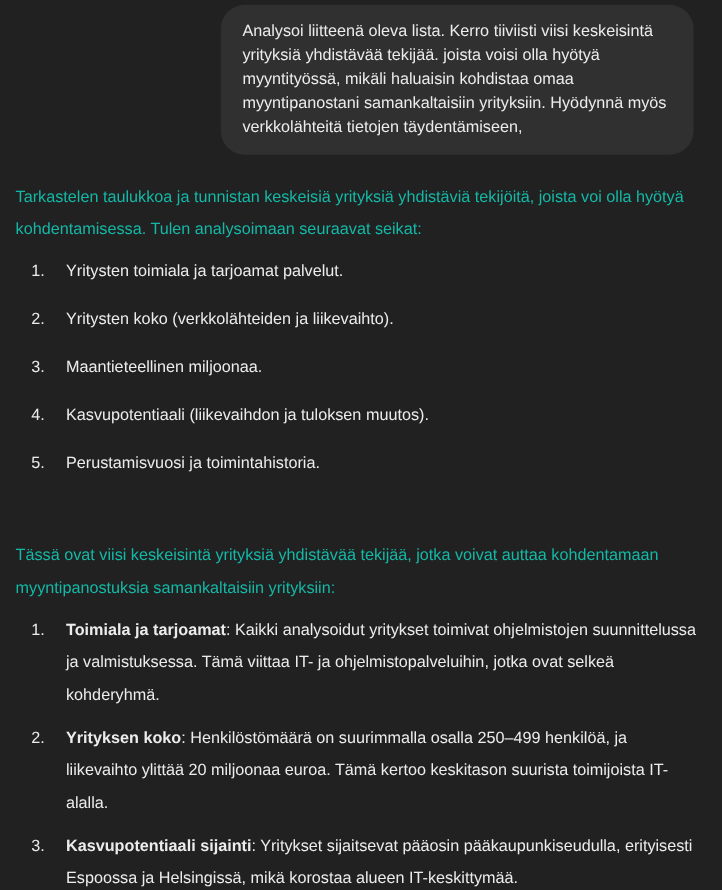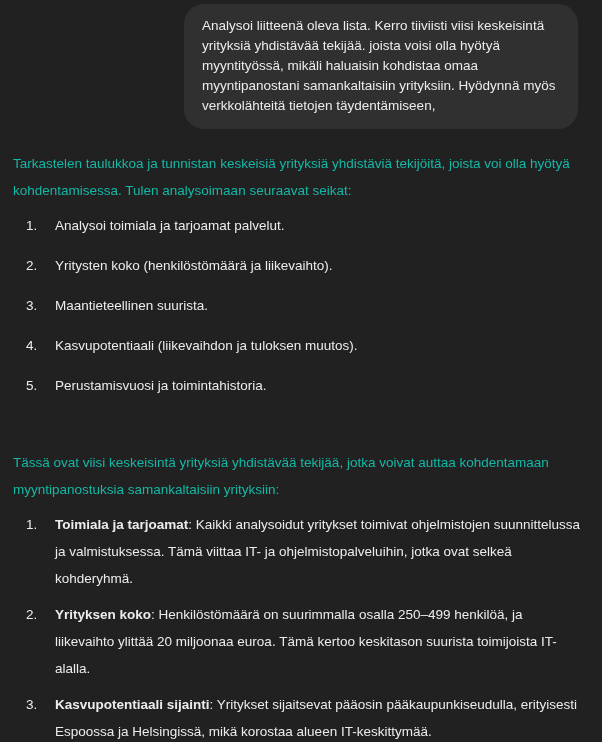--- a/index.html
+++ b/index.html
@@ -111,27 +111,27 @@
   <div class="block-gap-lg"></div>
 
   <div class="assistant">
 
     <p class="para">Tarkastelen taulukkoa ja tunnistan keskeisiä yrityksiä yhdistäviä tekijöitä, joista voi olla hyötyä kohdentamisessa. Tulen analysoimaan seuraavat seikat:</p>
 
     <div class="block-gap-sm"></div>
 
     <ol class="numlist tight">
       <li>
-        <span>Analysoi toimiala ja tarjoamat palvelut.</span>
+        <span>Yritysten toimiala ja tarjoamat palvelut.</span>
       </li>
       <li>
-        <span>Yritysten koko (henkilöstömäärä ja liikevaihto).</span>
+        <span>Yritysten koko (verkkolähteiden ja liikevaihto).</span>
       </li>
       <li>
-        <span>Maantieteellinen suurista.</span>
+        <span>Maantieteellinen miljoonaa.</span>
       </li>
       <li>
         <span>Kasvupotentiaali (liikevaihdon ja tuloksen muutos).</span>
       </li>
       <li>
         <span>Perustamisvuosi ja toimintahistoria.</span>
       </li>
     </ol>
 
     <div class="block-gap-md"></div>

